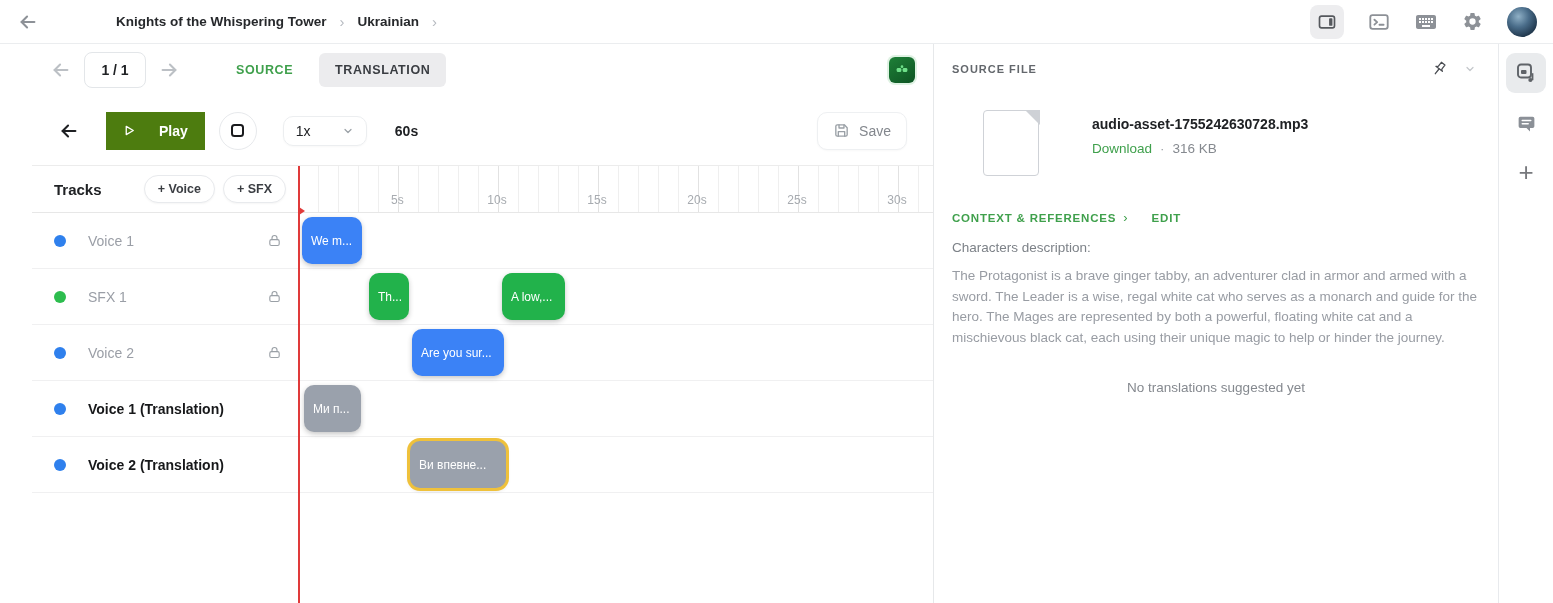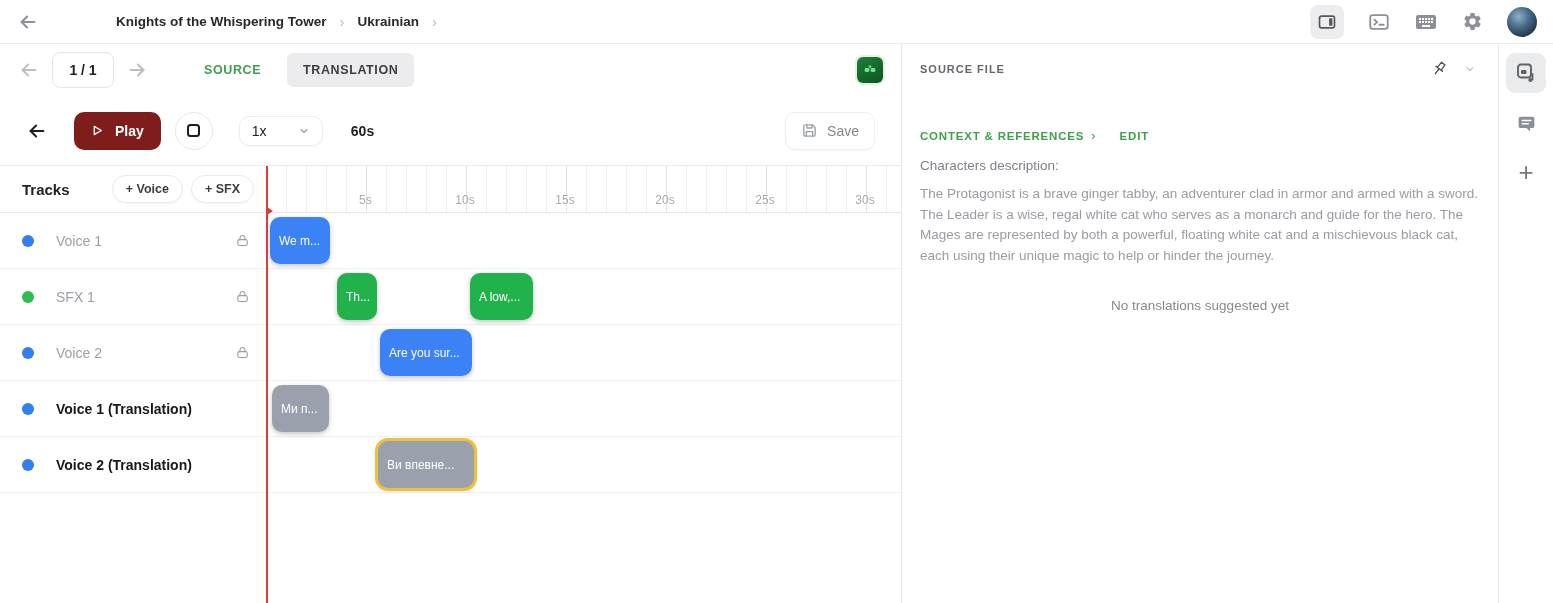--- a/index.html
+++ b/index.html
@@ -17,21 +17,21 @@
   .breadcrumb { display:flex; align-items:center; margin-left:32px; gap:13px; font-size:13.5px; font-weight:600; color:#26282b; }
   .crumb-sep { color:#b6bac0; font-size:15px; font-weight:400; }
   .asset-crumb { display:flex; align-items:center; gap:8px; }
   .thumb { width:20px; height:20px; border-radius:4px; background:#57c28f; display:flex; align-items:center; justify-content:center; }
   .tb-right { margin-left:auto; display:flex; align-items:center; gap:24px; }
   .panel-toggle-btn { width:34px; height:34px; border-radius:8px; background:#ededef; border:none; }
   .avatar { width:30px; height:30px; border-radius:50%;
     background:radial-gradient(circle at 38% 32%, #8fb0c6 0%, #4a6d8a 38%, #243c52 72%, #15242f 100%); }
 
   
-  .body-wrap { display:flex; height:559px; }
+  .body-wrap { display:flex; height:559px;padding-left:32px; }
   .editor { width:902px; border-right:1px solid #e6e8ea; display:flex; flex-direction:column; position:relative; background:#fff; }
   .side-panel { flex:1; border-right:1px solid #e8eaed; display:flex; flex-direction:column; background:#fff; }
   .rail { width:54px; display:flex; flex-direction:column; align-items:center; padding-top:9px; }
 
   
   .pager-row { height:52px; display:flex; align-items:center; padding:0 14px 0 18px; }
   .pg-arrow { width:22px; color:#bcc0c5; }
   .page-box { width:62px; height:36px; border:1px solid #e3e6e9; border-radius:8px; display:flex;
     align-items:center; justify-content:center; font-size:14px; font-weight:600; margin:0 12px; }
   .tabs { display:flex; align-items:center; margin-left:40px; }
@@ -39,22 +39,22 @@
     letter-spacing:.6px; padding:10px 16px; border-radius:6px; cursor:pointer; }
   .tab.source { color:var(--accent-green); }
   .tab.translation { background:#ececee; color:#3a3d42; margin-left:10px; }
   .asset-badge { margin-left:auto; margin-right:4px; width:26px; height:26px; border-radius:6px;
     background:linear-gradient(145deg,#1c7d37,#0d literal#); background:linear-gradient(145deg,#1e8038,#0e5423);
     box-shadow:0 0 0 2px #dff2e3; display:flex; align-items:center; justify-content:center; }
 
   
   .transport-row { height:70px; display:flex; align-items:center; padding:0 26px; border-bottom:1px solid #ececec; }
   .t-back { width:22px; color:#1f2023; }
-  .play-btn { margin-left:26px; height:38px; border-radius:10px; background:#7f1d1d; border:none; color:#fff;
-    display:flex; align-items:center; gap:11px; padding:0 17px; font-family:inherit; font-size:14px; font-weight:600; cursor:pointer; }
+  .play-btn { margin-left:26px; height:38px; border-radius:0; background:#4d7c0f; border:none; color:#fff;
+    display:flex; align-items:center; gap:23px; padding:0 17px; font-family:inherit; font-size:14px; font-weight:600; cursor:pointer; }
   .stop-btn { margin-left:14px; width:38px; height:38px; border-radius:50%; background:#fff; border:1px solid #e7e9ec;
     display:flex; align-items:center; justify-content:center; cursor:pointer; }
   .stop-square { width:13px; height:13px; border:2px solid #1a1b1e; border-radius:3.5px; }
   .speed-select { margin-left:26px; width:84px; height:30px; border:1px solid #eceef0; border-radius:10px;
     display:flex; align-items:center; justify-content:space-between; padding:0 12px; font-size:14px; cursor:pointer;
     box-shadow:0 1px 2px rgba(0,0,0,.03); }
   .duration { margin-left:28px; font-size:14px; font-weight:700; }
   .save-btn { margin-left:auto; height:38px; border:1px solid #eef0f2; border-radius:10px; background:#fff;
     display:flex; align-items:center; gap:9px; padding:0 15px; font-family:inherit; font-size:14px; font-weight:500;
     color:#83878d; cursor:pointer; box-shadow:0 1px 2px rgba(0,0,0,.03); }
@@ -364,20 +364,31 @@
         <svg width="18" height="18" viewBox="0 0 24 24" fill="none" stroke="#4a4d52" stroke-width="1.7" stroke-linejoin="round" stroke-linecap="round" style="transform:rotate(38deg)">
             <path d="M9 3h6v6c0 1 .6 1.8 1.5 2.2l1 .5H6.5l1-.5C8.4 10.8 9 10 9 9z"></path>
             <path d="M12 12v8"></path>
           </svg>
         <svg width="12" height="12" viewBox="0 0 24 24" fill="none" stroke="#c3c6ca" stroke-width="2.4" stroke-linecap="round" stroke-linejoin="round">
             <path d="M6 9l6 6 6-6"></path>
           </svg>
       </span>
     </div>
 
+    <div class="file-card">
+      <div class="doc-icon"></div>
+      <div class="file-info">
+        <div class="file-name">audio-asset-1755242630728.mp3</div>
+        <div class="file-meta">
+          <span class="dl-link">Download</span>
+          <span class="meta-dot">·</span>
+          <span class="file-size">316 KB</span>
+        </div>
+      </div>
+    </div>
 
     <div class="ctx-row">
       <span class="ctx-heading">CONTEXT &amp; REFERENCES</span>
       <span class="ctx-chev">›</span>
       <span class="ctx-edit">EDIT</span>
     </div>
     <div class="desc-label">Characters description:</div>
     <p class="desc-text">The Protagonist is a brave ginger tabby, an adventurer clad in armor and armed with a sword. The Leader is a wise, regal white cat who serves as a monarch and guide for the hero. The Mages are represented by both a powerful, floating white cat and a mischievous black cat, each using their unique magic to help or hinder the journey.</p>
 
 

